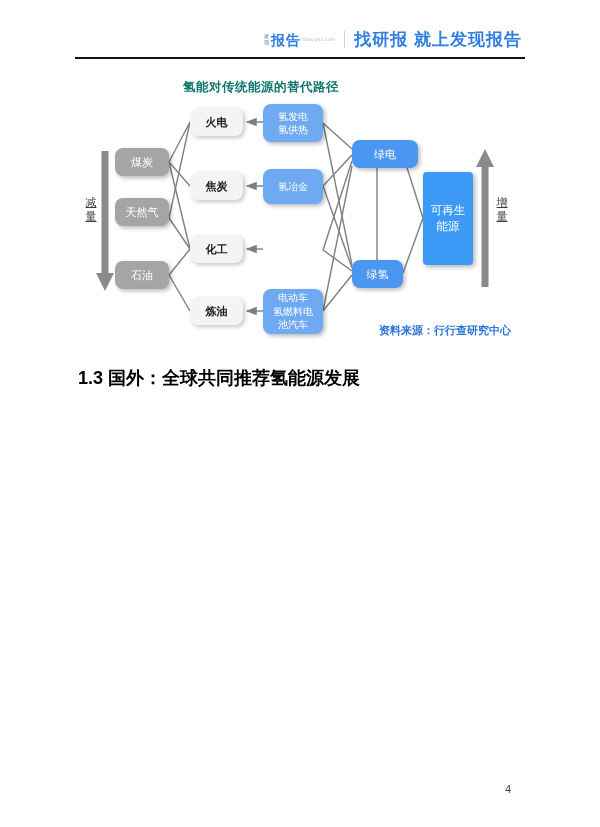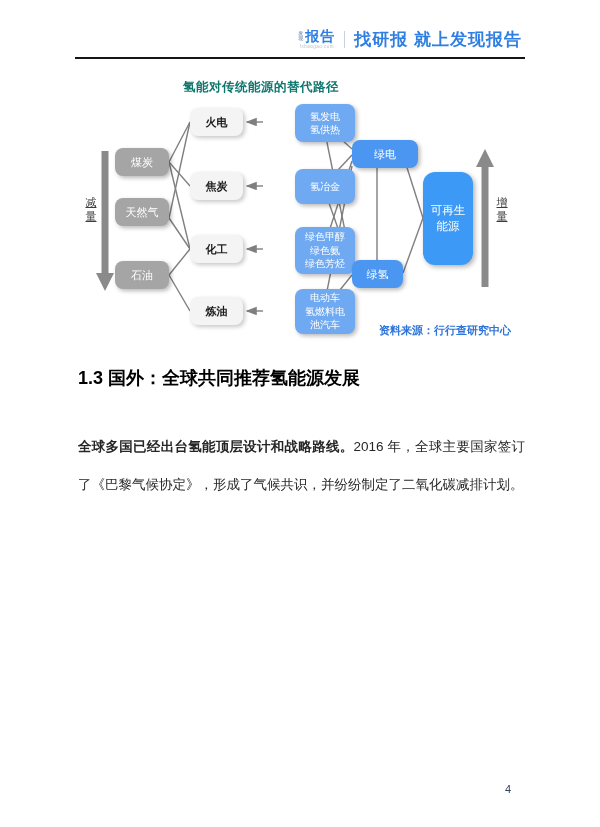--- a/index.html
+++ b/index.html
@@ -2,42 +2,42 @@
 <html><head>
 <meta charset="utf-8">
 <style>
   html,body{margin:0;padding:0;background:#ffffff;}
   .page{
     position:relative;width:600px;height:827px;background:#ffffff;overflow:hidden;
     font-family:"Liberation Sans","DejaVu Sans",sans-serif;color:#222;
   }
   
   .brand{position:absolute;top:28px;right:78px;display:flex;align-items:center;gap:9px;}
-  .logo{display:flex;flex-direction:column;align-items:center;line-height:1;}
+  .logo{display:flex;flex-direction:row;align-items:center;line-height:1;}
   .logo-row{display:flex;align-items:center;gap:2px;}
   .logo-stack{display:flex;flex-direction:column;font-size:5px;color:#8fa3c0;font-weight:bold;line-height:1.1;}
   .logo-name{font-size:14px;font-weight:bold;color:#2f7fe3;letter-spacing:1px;}
   .logo-site{font-size:4.5px;color:#b9c2cc;margin-top:2px;letter-spacing:0.5px;}
   .brand-divider{width:1px;height:17px;background:#c9d4e0;}
   .tagline{font-size:17px;font-weight:bold;color:#2f7fe3;letter-spacing:1px;}
   .header-rule{position:absolute;left:75px;top:57px;width:450px;height:2px;background:#151515;}
 
   
   .diagram{position:absolute;left:75px;top:75px;width:450px;height:270px;}
   .diagram svg{position:absolute;left:0;top:0;}
   .dg-title{position:absolute;left:80px;top:4px;width:212px;text-align:center;
     font-size:12.5px;font-weight:bold;color:#0f766e;letter-spacing:0.5px;}
   .node{position:absolute;display:flex;align-items:center;justify-content:center;
     text-align:center;border-radius:8px;white-space:pre-line;line-height:1.35;}
   .n-gray{background:#a5a5a5;color:#fff;font-size:11px;box-shadow:2px 2px 4px rgba(0,0,0,0.28);}
   .n-light{background:#f4f4f4;color:#1a1a1a;font-size:11px;font-weight:bold;
     box-shadow:2px 2px 4px rgba(0,0,0,0.22);}
-  .n-blue{background:#6fa9f2;color:#fff;font-size:10px;box-shadow:2px 2px 4px rgba(0,0,0,0.28);margin-left:32px;}
+  .n-blue{background:#6fa9f2;color:#fff;font-size:10px;box-shadow:2px 2px 4px rgba(0,0,0,0.28);}
   .n-mid{background:#4a96f0;color:#fff;font-size:11px;box-shadow:2px 2px 4px rgba(0,0,0,0.28);}
-  .n-bright{background:#3c9af6;color:#fff;font-size:11.5px;border-radius:12px;
+  .n-bright{background:#3c9af6;color:#fff;font-size:11.5px;border-radius:4px;
     box-shadow:2px 2px 5px rgba(0,0,0,0.3);}
   .axis-label{position:absolute;width:14px;font-size:11px;color:#3d3d3d;
     line-height:14px;text-align:center;word-break:break-all;text-decoration:underline;}
   .dg-source{position:absolute;right:14px;top:248px;font-size:11px;font-weight:bold;color:#2e74d9;}
 
   
   .sec-heading{position:absolute;left:78px;top:366px;font-size:18px;font-weight:bold;color:#000;}
   .body-par{position:absolute;left:78px;top:428px;width:447px;font-size:13.5px;
     line-height:38px;color:#262626;text-align:justify;}
   .body-par .b{font-weight:bold;}
@@ -122,35 +122,31 @@
     <div class="node n-gray" style="left:40px;top:186px;width:54px;height:28px;">石油</div>
 
     <div class="node n-light" style="left:115px;top:33px;width:53px;height:28px;">火电</div>
     <div class="node n-light" style="left:115px;top:97px;width:53px;height:28px;">焦炭</div>
     <div class="node n-light" style="left:115px;top:160px;width:53px;height:28px;">化工</div>
     <div class="node n-light" style="left:115px;top:222px;width:53px;height:28px;">炼油</div>
 
     <div class="node n-blue" style="left:188px;top:29px;width:60px;height:38px;">氢发电
 氢供热</div>
     <div class="node n-blue" style="left:188px;top:94px;width:60px;height:35px;">氢冶金</div>
-    <div class="node n-blue" style="left:188px;top:152px;width:60px;height:47px;">绿色甲醇
-绿色氨
-绿色芳烃</div>
     <div class="node n-blue" style="left:188px;top:214px;width:60px;height:45px;">电动车
 氢燃料电
 池汽车</div>
 
     <div class="node n-mid" style="left:277px;top:65px;width:66px;height:28px;">绿电</div>
     <div class="node n-mid" style="left:277px;top:185px;width:51px;height:28px;">绿氢</div>
 
     <div class="node n-bright" style="left:348px;top:97px;width:50px;height:93px;">可再生
 能源</div>
 
     <div class="dg-source">资料来源：行行查研究中心</div>
   </div>
 
   <div class="sec-heading">1.3 国外：全球共同推荐氢能源发展</div>
 
-  <div class="body-par"><span class="b">全球多国已经出台氢能顶层设计和战略路线。</span><span>2016 年，全球主要国家签订了《巴黎气候协定》，形成了气候共识，并纷纷制定了二氧化碳减排计划。</span></div>
 
   <div class="page-num">4</div>
 
 </div>
 
 </body></html>

